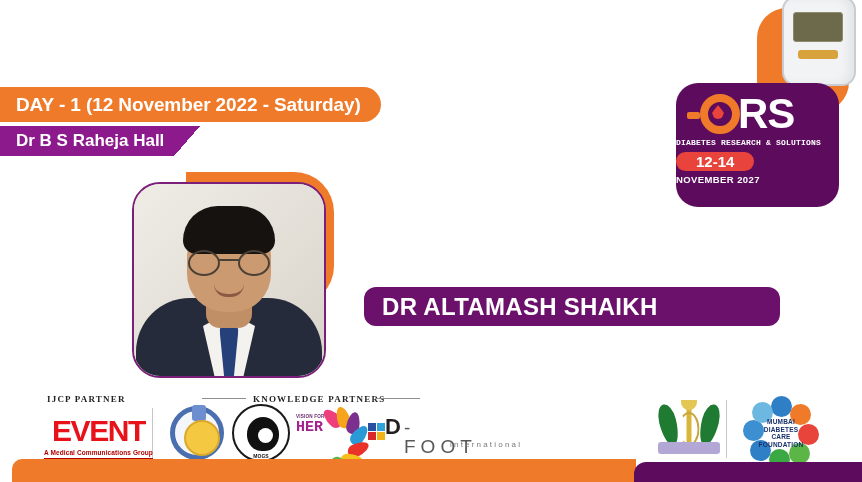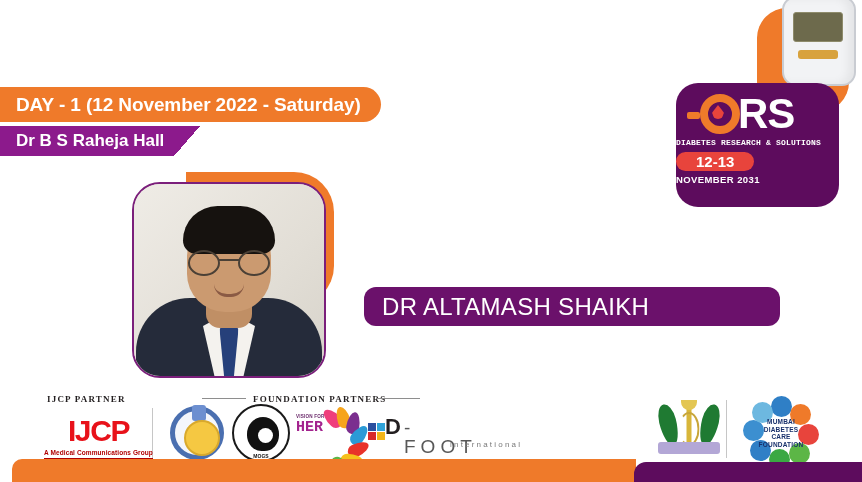--- a/index.html
+++ b/index.html
@@ -317,21 +317,21 @@
   }
   .speaker-bar {
     position: absolute;
     left: 364px; top: 287px;
     width: 416px;
     height: 39px;
     background: #6b116b;
     border-radius: 12px;
     color: #ffffff;
     font-size: 24px;
-    font-weight: normal;
+    font-weight: bold;
     display: flex;
     align-items: center;
     padding-left: 18px;
     box-sizing: border-box;
     letter-spacing: 0.3px;
   }
   .speaker-city {
     position: absolute;
     left: 385px; top: 336px;
     color: #ef7a2a;
@@ -581,22 +581,22 @@
   </div>
 
   <div class="drs-card">
     <div class="drs-wordmark">
       <div class="drs-dash"></div>
       <div class="drs-d"></div>
       <div class="drs-drop"></div>
       <div class="drs-rs">RS</div>
     </div>
     <div class="drs-sub">DIABETES  RESEARCH &amp; SOLUTIONS</div>
-    <div class="drs-pill">12-13</div>
-    <div class="drs-month">NOVEMBER 2031</div>
+    <div class="drs-pill">12-14</div>
+    <div class="drs-month">NOVEMBER 2027</div>
   </div>
 
   <div class="day-badge">DAY - 1  (12 November 2022 - Saturday)</div>
   <div class="hall-banner">
     <div class="hall-body">Dr B S Raheja Hall</div>
     <div class="hall-tail"></div>
   </div>
 
   <div class="photo-accent"></div>
   <div class="photo-frame">
@@ -613,28 +613,28 @@
       <div class="bridge"></div>
     </div>
     <div class="ph-smile"></div>
   </div>
 
   <div class="speaker-bar">DR ALTAMASH SHAIKH</div>
 
   <div class="footer">
     <div class="footer-label lbl-event">IJCP PARTNER</div>
     <div class="rule-left"></div>
-    <div class="footer-label lbl-knowledge">FOUNDATION PARTNERS</div>
+    <div class="footer-label lbl-knowledge">KNOWLEDGE PARTNERS</div>
     <div class="rule-right"></div>
 
     <div class="divider-v div-1"></div>
     <div class="divider-v div-2"></div>
 
     <div class="ijcp">
-      <div class="ijcp-word">IJCP</div>
+      <div class="ijcp-word">EVENT</div>
       <div class="ijcp-tag">A Medical Communications Group</div>
     </div>
 
     <div class="seal seal-1">
       <div class="ribbon"></div>
       <div class="inner"></div>
     </div>
 
     <div class="seal seal-2">
       <div class="mom"></div>

